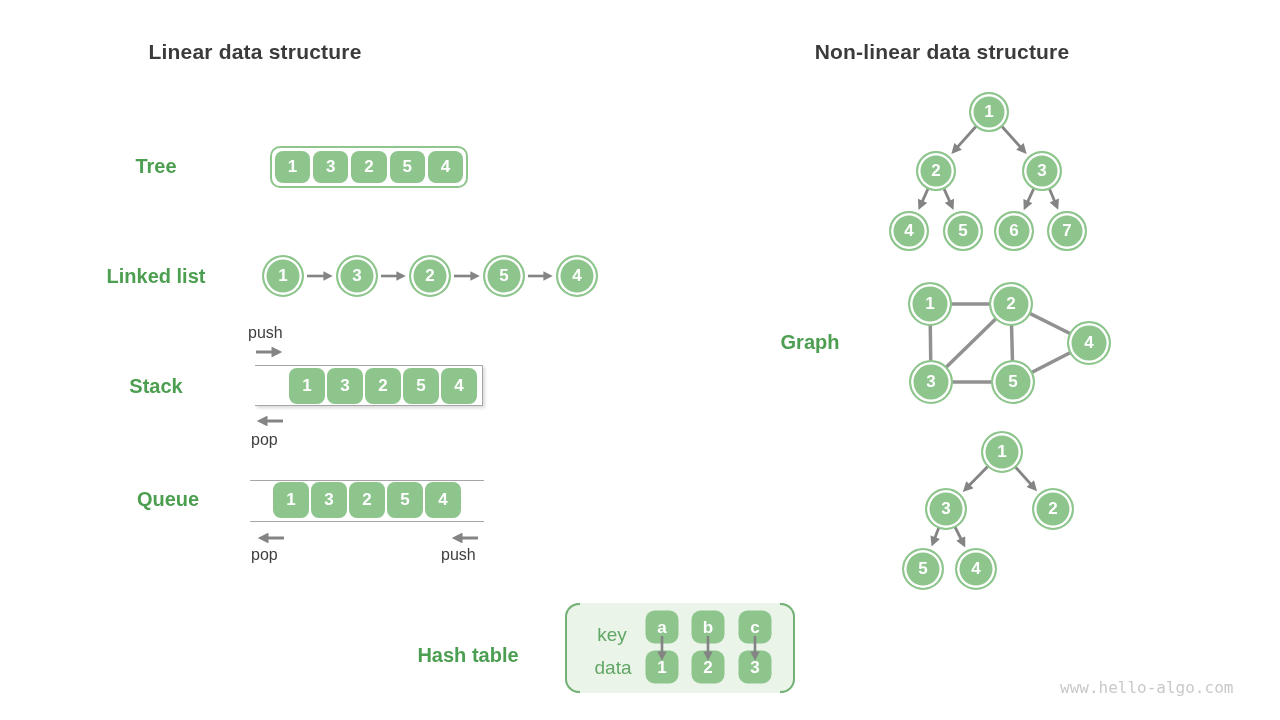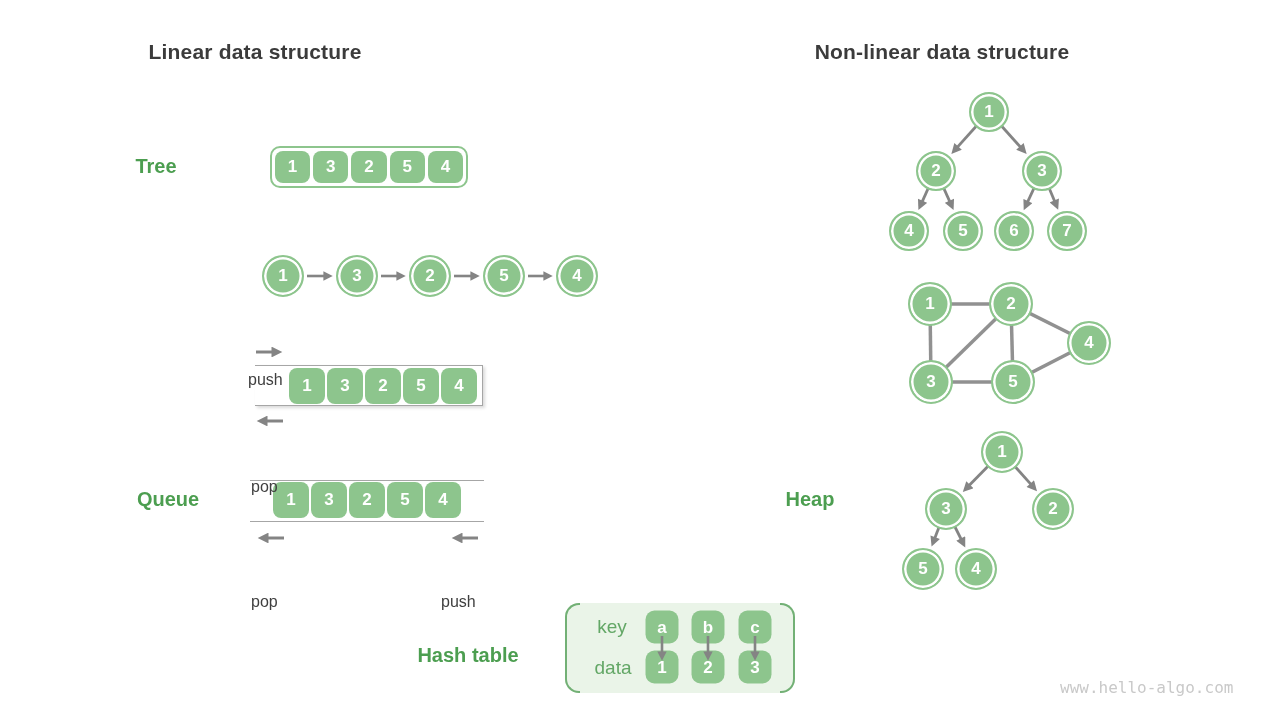--- a/index.html
+++ b/index.html
@@ -20,21 +20,21 @@
             font-size:20px; font-weight:bold; color:var(--label-green,#4c9e50); }
   #lbl-array { left:56px;  top:155px; }
   #lbl-list  { left:56px;  top:265px; }
   #lbl-stack { left:56px;  top:375px; }
   #lbl-queue { left:68px;  top:488px; }
   #lbl-hash  { left:368px; top:644px; }
   #lbl-tree  { left:710px; top:154px; }
   #lbl-graph { left:710px; top:331px; }
   #lbl-heap  { left:710px; top:488px; }
 
-  .oplabel { position:absolute; z-index:5; font-size:16px; color:var(--pushpop,#3f3f3f);margin-top:47px; }
+  .oplabel { position:absolute; z-index:5; font-size:16px; color:var(--pushpop,#3f3f3f); }
   #stack-push { left:248px; top:324px; }
   #stack-pop  { left:251px; top:431px; }
   #queue-pop  { left:251px; top:546px; }
   #queue-push { left:441px; top:546px; }
 
   .node { position:absolute; z-index:2; transform:translate(-50%,-50%);
           border-radius:50%; background:var(--node-green,#8dc58d);
           border:2px solid var(--node-green,#8dc58d);
           box-shadow: inset 0 0 0 2.5px #fff;
           color:#fff; font-weight:bold; font-size:17px;
@@ -61,21 +61,21 @@
   #queue-cells { position:absolute; left:273px; top:482px; display:flex; gap:2px; z-index:2; }
 
   #hash-panel { position:absolute; left:565px; top:603px; width:230px; height:90px; z-index:2; }
   #hash-bg { position:absolute; inset:0; background:var(--panel,#eaf4e8); border-radius:14px; }
   .bracket { position:absolute; top:0; height:100%; width:15px;
              border:2.5px solid var(--bracket,#72b075); }
   .bracket.left  { left:0;  border-right:none; border-radius:14px 0 0 14px; }
   .bracket.right { right:0; border-left:none;  border-radius:0 14px 14px 0; }
   .hash-header { position:absolute; transform:translate(-50%,-50%);
                  font-size:19px; color:var(--softgreen,#63a766); }
-  #hash-key   { left:47px; top:24px; }
+  #hash-key   { left:47px; top:32px; }
   #hash-value { left:48px; top:65px; }
   .hcell { position:absolute; transform:translate(-50%,-50%); width:33px; height:33px;
            border-radius:9px; background:var(--node-green,#8dc58d); color:#fff; font-weight:bold;
            font-size:17px; display:flex; align-items:center; justify-content:center; }
 
   #watermark { position:absolute; left:1060px; top:678px; z-index:5;
                font-family:"DejaVu Sans Mono", monospace; font-size:16px;
                color:var(--watermark,#c9c9c9); }
 </style>
 </head>
@@ -120,21 +120,23 @@
 
   <div class="glabel" id="lbl-array">Tree</div>
   <div id="array-box">
       <div class="cell">1</div>
       <div class="cell">3</div>
       <div class="cell">2</div>
       <div class="cell">5</div>
       <div class="cell">4</div>
     </div>
 
-
+  <div class="glabel" id="lbl-list">Linked list</div>
+
+  <div class="glabel" id="lbl-stack">Stack</div>
   <div class="oplabel" id="stack-push">push</div>
   <div id="stack-box">
       <div class="cell">1</div>
       <div class="cell">3</div>
       <div class="cell">2</div>
       <div class="cell">5</div>
       <div class="cell">4</div>
     </div>
   <div class="oplabel" id="stack-pop">pop</div>
 
@@ -159,21 +161,21 @@
     <div class="hash-header" id="hash-key">key</div>
     <div class="hash-header" id="hash-value">data</div>
   <div class="hcell" style="left: 97px; top: 24px;">a</div>
       <div class="hcell" style="left: 143px; top: 24px;">b</div>
       <div class="hcell" style="left: 190px; top: 24px;">c</div>
       <div class="hcell" style="left: 97px; top: 64px;">1</div>
       <div class="hcell" style="left: 143px; top: 64px;">2</div>
       <div class="hcell" style="left: 190px; top: 64px;">3</div>
     </div>
 
-  <div class="glabel" id="lbl-heap">Heap</div>
+  <div class="glabel" id="lbl-graph">Graph</div>
 
   <svg id="overlay" class="layer">
       <defs>
         <marker id="ah2" viewBox="0 0 10 10" refX="6" refY="5" markerWidth="4" markerHeight="3.6" orient="auto">
           <path d="M0,0 L10,5 L0,10 Z" fill="#848484"></path>
         </marker>
       </defs>
       <line x1="662" y1="636" x2="662" y2="657" stroke="#848484" stroke-width="2.6" marker-end="url(#ah2)"></line>
       <line x1="708" y1="636" x2="708" y2="657" stroke="#848484" stroke-width="2.6" marker-end="url(#ah2)"></line>
       <line x1="755" y1="636" x2="755" y2="657" stroke="#848484" stroke-width="2.6" marker-end="url(#ah2)"></line>

